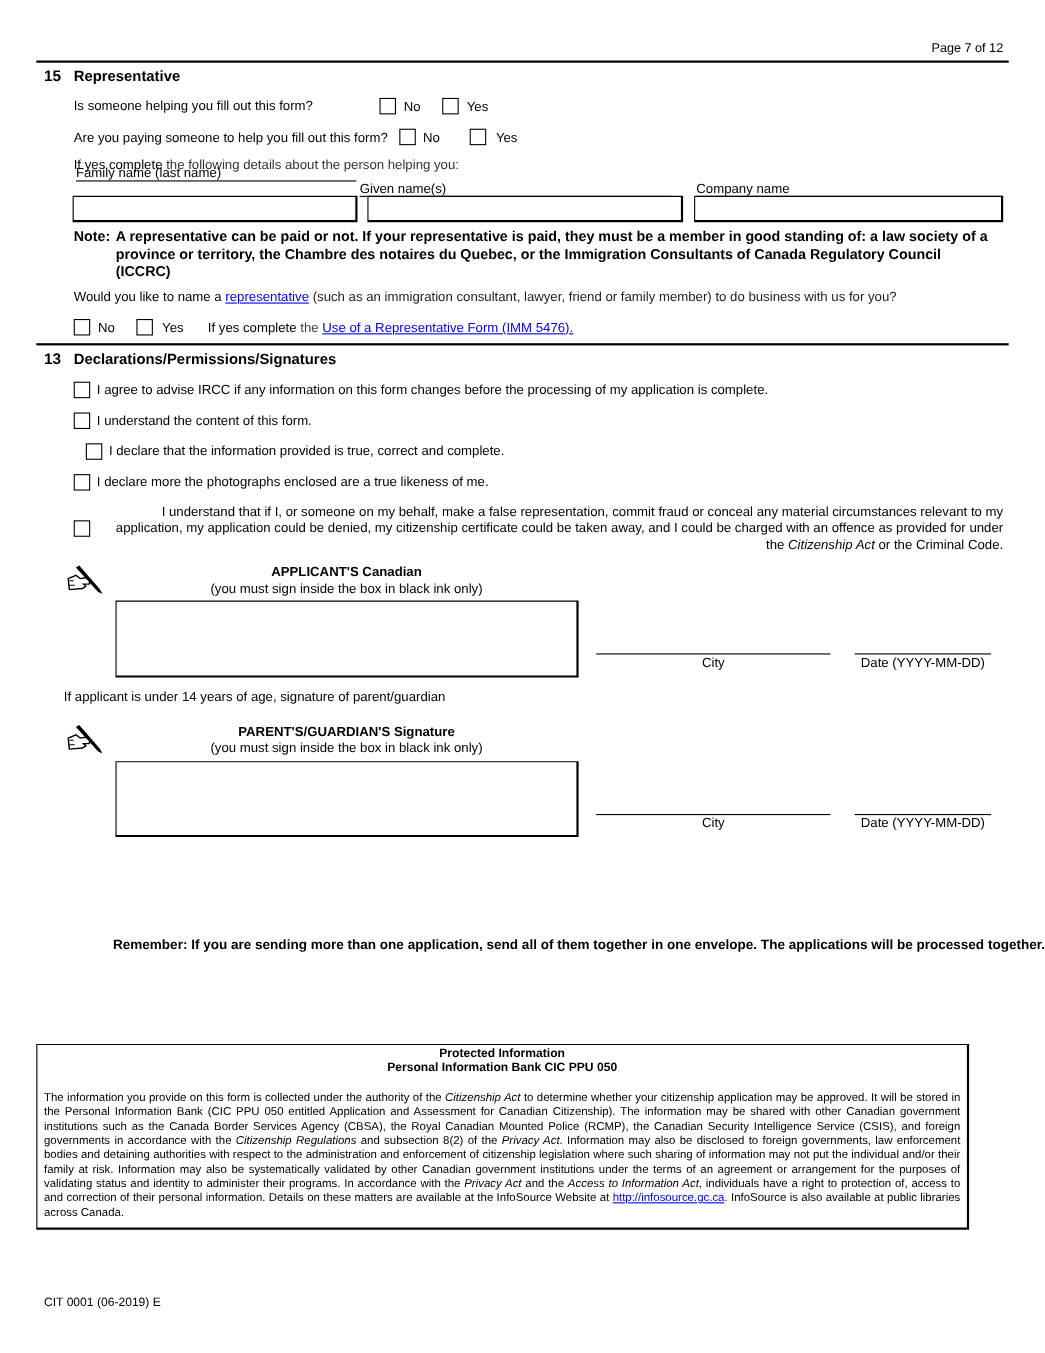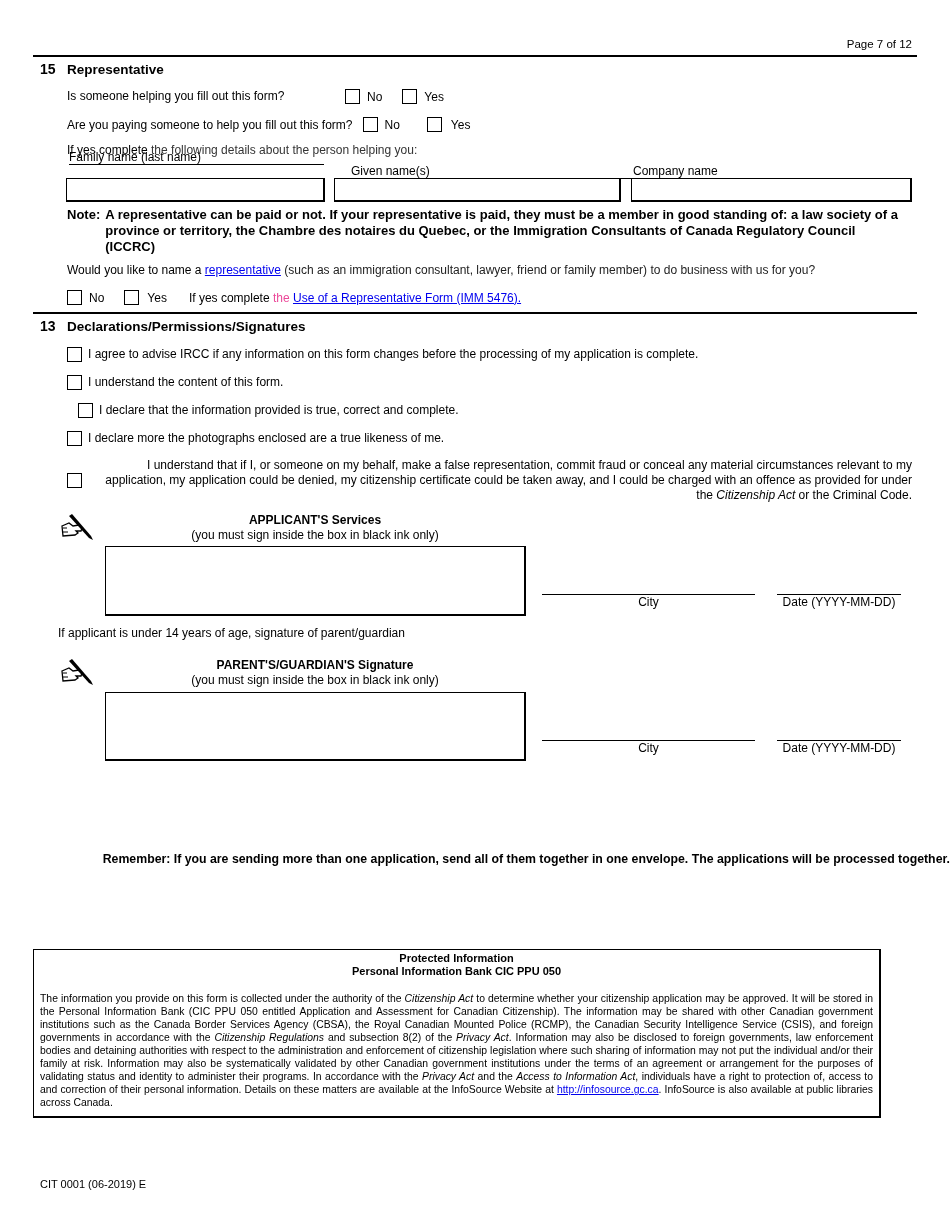--- a/index.html
+++ b/index.html
@@ -52,21 +52,21 @@
 </div>
 
 <div class="row" style="left:67px; top:143px;">
   <span style="font-weight:normal;">If yes complete</span>
     <span style="color:#333; white-space:pre;"> the following details about the person helping you:</span>
 </div>
 
 <div class="field-label" style="left:69px; top:150px; width:255px;">Family name (last name)</div>
 <div class="input-box" style="left:66px; top:178px; width:259px;"></div>
 
-<div class="field-label" style="left:351px; top:164px; width:283px;">Given name(s)</div>
+<div class="field-label" style="left:327px; top:164px; width:283px;">Given name(s)</div>
 <div class="input-box" style="left:334px; top:178px; width:287px;"></div>
 
 <div class="field-label" style="left:633px; top:164px; width:278px;">Company name</div>
 <div class="input-box" style="left:631px; top:178px; width:281px;"></div>
 
 <div class="note" style="top:207px;">
   <div style="display:flex;">
     <span style="flex:0 0 auto; margin-right:5px;">Note:</span>
     <span>A representative can be paid or not.  If your representative is paid, they must be a member in good standing of:  a law society of a province or territory, the Chambre des notaires du Quebec, or the Immigration Consultants of Canada Regulatory Council (ICCRC)</span>
   </div>
@@ -77,21 +77,21 @@
     <a>representative</a>
     <span style="white-space:pre; color:#222;"> (such as an immigration consultant, lawyer, friend or family member) to do business with us for you?</span>
 </div>
 
 <div class="row" style="left:67px; top:290px;">
   <span class="cb"></span>
   <span style="margin-left:7px;">No</span>
   <span class="cb" style="margin-left:20px;"></span>
   <span style="margin-left:8px;">Yes</span>
   <span style="margin-left:22px;">If yes complete</span>
-    <span style="white-space:pre; color:#ec4899;"> the </span>
+    <span style="white-space:pre; color:#404040;"> the </span>
     <a>Use of a Representative Form (IMM 5476).</a>
 </div>
 
 <div class="hr" style="top:312px;"></div>
 
 <div class="sec-num" style="top:318px;">13</div>
 <div class="sec-title" style="top:319px;">Declarations/Permissions/Signatures</div>
 
 <div class="decl" style="top:347px;">
   <span class="cb"></span>
@@ -115,21 +115,21 @@
 </div>
 
 <div class="abs" style="left:59px; top:512px; width:38px; height:30px;">
   <svg width="38" height="30" viewBox="0 0 38 30">
     <path d="M3 14 L10 11 L14 14 L20 13 L23 16 L22 19 L17 19 L19 21 L16 23 L4 24 Z" fill="none" stroke="#000" stroke-width="1.3"></path>
     <path d="M4 16 L8 16 M4 20 L9 20" stroke="#000" stroke-width="1"></path>
     <path d="M10 4 L13 2 L32 24 L34 28 L30 26 Z" fill="#000"></path>
   </svg>
 </div>
 <div class="sig-head" style="left:145px; top:513px;">
-  <div style="font-weight:bold;">APPLICANT'S Services</div>
+  <div style="font-weight:bold;">APPLICANT'S Canadian</div>
   <div>(you must sign inside the box in black ink only)</div>
 </div>
 <div class="sig-box" style="left:105px; top:546px; width:421px; height:70px;"></div>
 <div class="line" style="left:542px; top:594px; width:213px;"></div>
 <div class="under-lbl" style="left:542px; top:595px; width:213px;">City</div>
 <div class="line" style="left:777px; top:594px; width:124px;"></div>
 <div class="under-lbl" style="left:775px; top:595px; width:128px;">Date (YYYY-MM-DD)</div>
 
 <div class="abs" style="left:58px; top:626px; font-size:12px;">If applicant is under 14 years of age, signature of parent/guardian</div>
 

